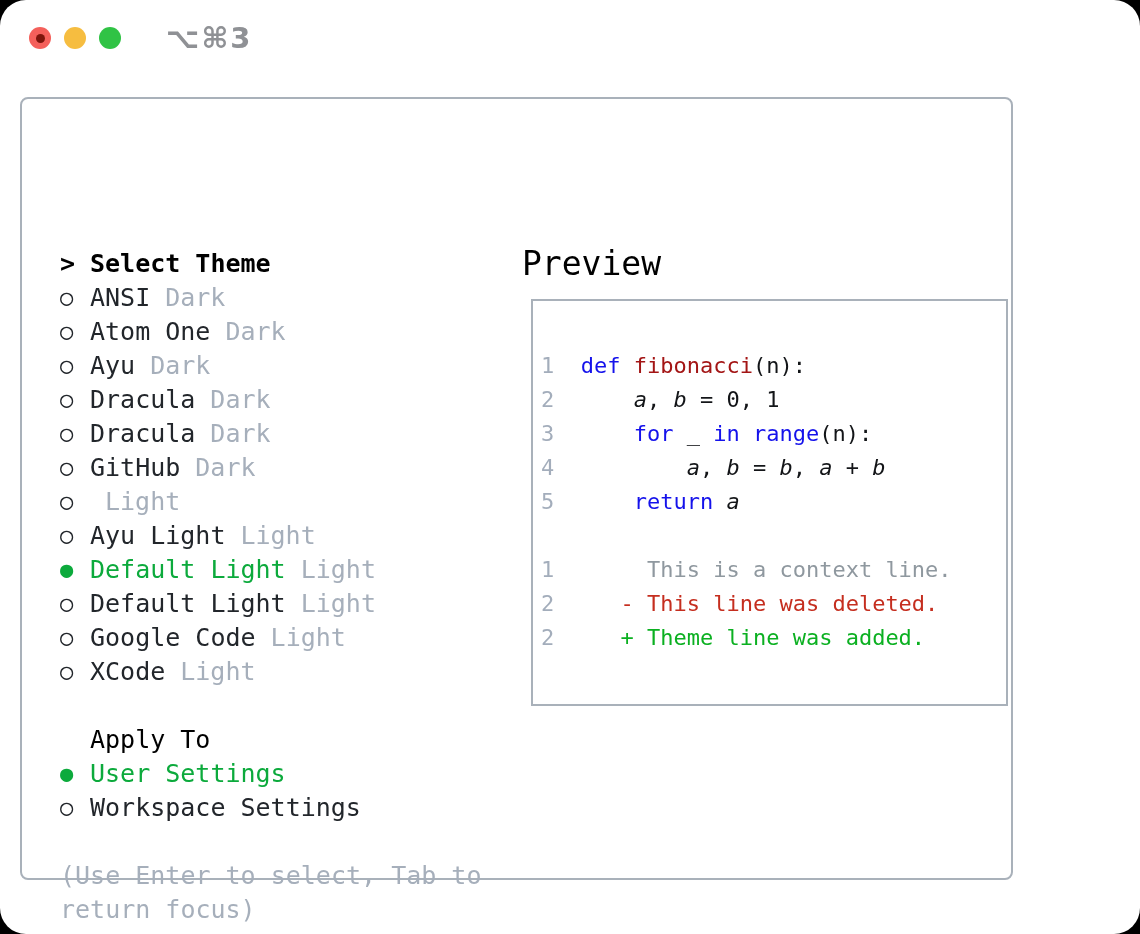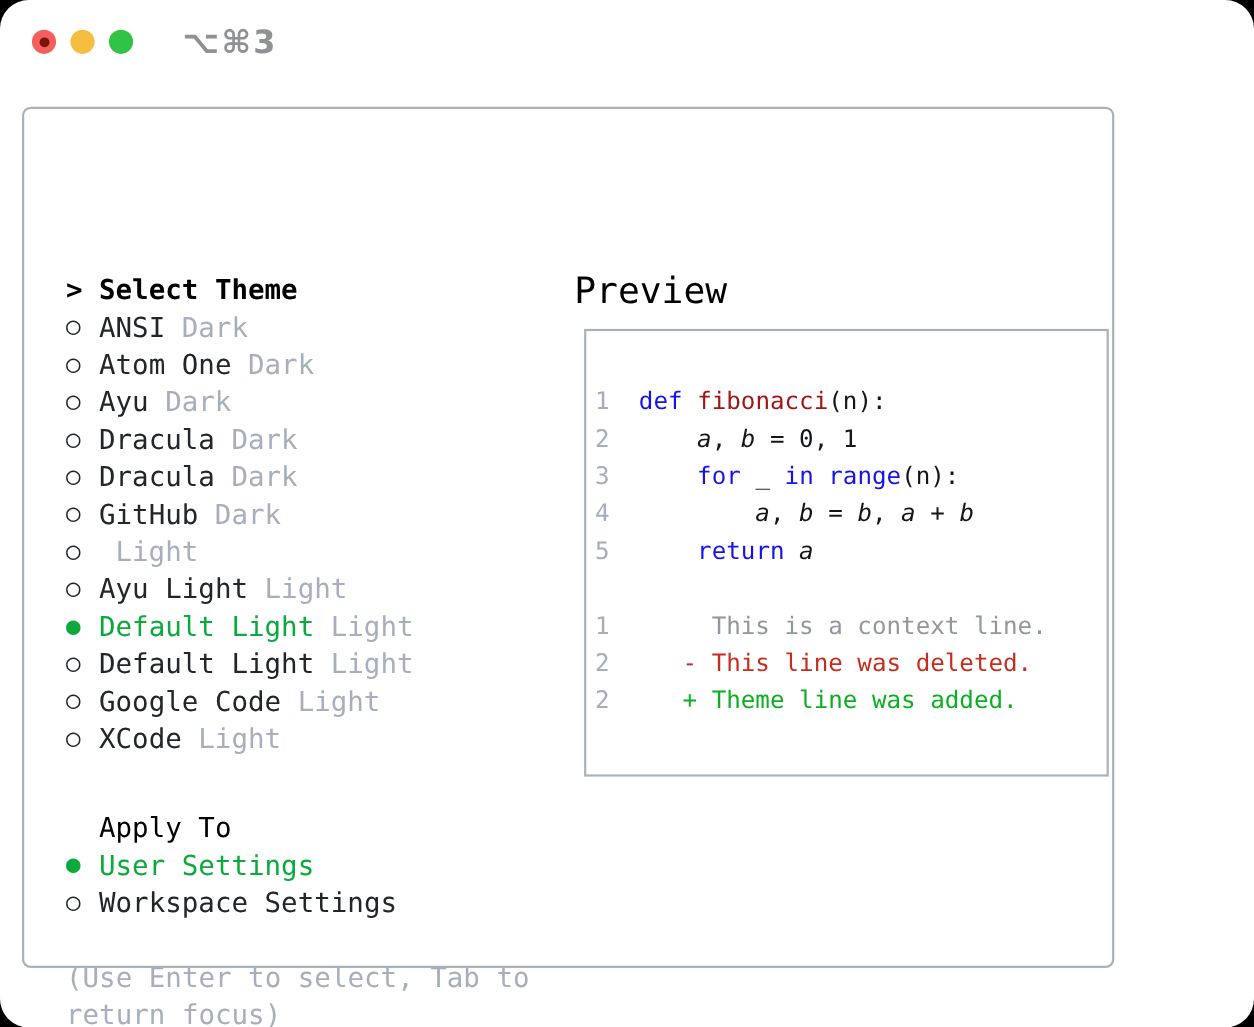--- a/index.html
+++ b/index.html
@@ -38,21 +38,21 @@
     font-size:25px;line-height:34px;color:var(--text_dark);
   }
   .row{display:flex;height:34px;align-items:center;white-space:pre;}
   .bullet{display:inline-block;width:30px;color:var(--text_dark);font-size:22px;}
   .bullet.on{color:var(--accent_green);}
   .hdr{font-weight:700;color:#000;}
   .hdr .bullet{font-weight:700;color:#000;font-size:25px;}
   .name{color:var(--text_dark);}
   .name.sel{color:var(--accent_green);}
   .tag{color:var(--muted_gray);margin-left:15px;}
-  .apply-hdr{margin-top:47px;padding-left:30px;height:34px;line-height:34px;color:#000;}
+  .apply-hdr{margin-top:34px;padding-left:30px;height:34px;line-height:34px;color:#000;}
   .hint{
     margin-top:34px;white-space:pre-line;color:var(--muted_gray);
     line-height:34px;
   }
   
   .preview-title{
     position:absolute;left:500px;top:148px;height:34px;line-height:34px;
     font-size:33px;font-weight:400;color:#000;
   }
   .preview-box{

